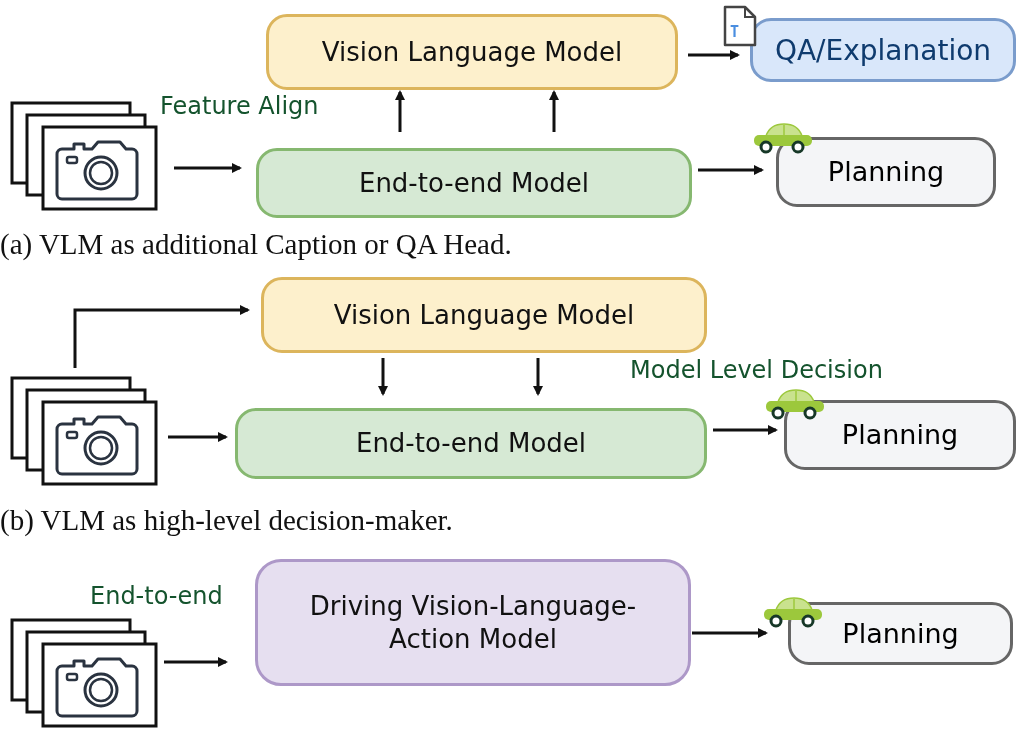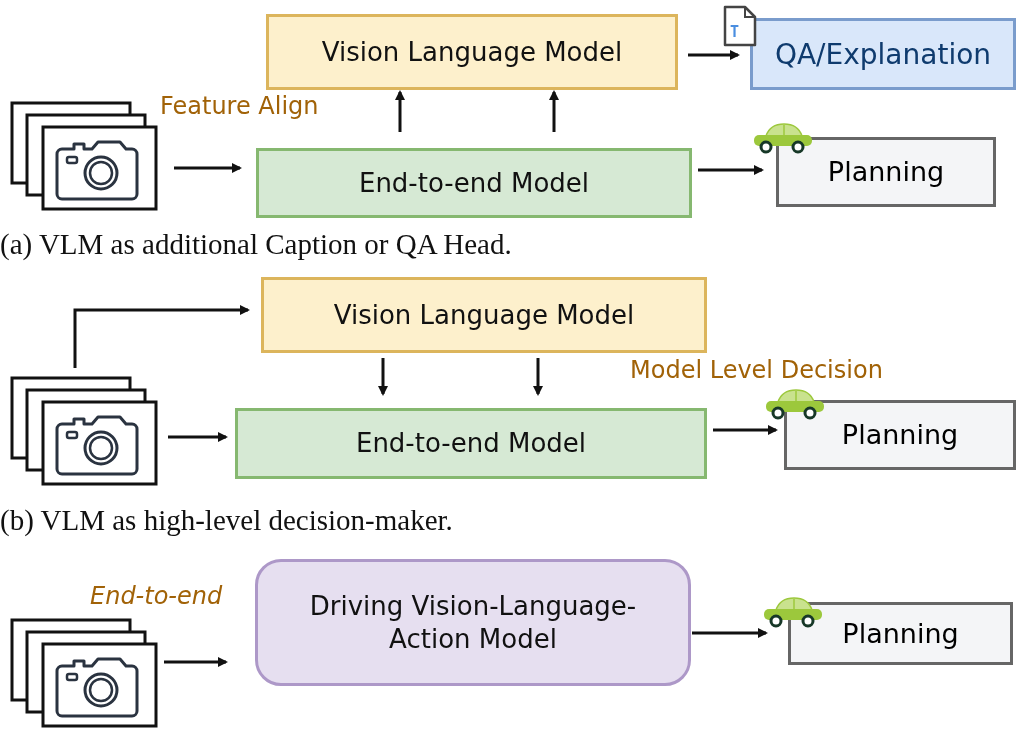--- a/index.html
+++ b/index.html
@@ -1,27 +1,27 @@
 <!DOCTYPE html>
 <html><head>
 <meta charset="utf-8">
 <style>
   html, body { margin: 0; padding: 0; background: #ffffff; }
   body { width: 1024px; height: 736px; position: relative; overflow: hidden;
          font-family: "DejaVu Sans", sans-serif; color: #111; }
   .abs { position: absolute; }
-  .box { position: absolute; box-sizing: border-box; border-radius: 0; border-width: 3px; border-style: solid;
+  .box { position: absolute; box-sizing: border-box; border-radius: 21px; border-width: 3px; border-style: solid;
          display: flex; align-items: center; justify-content: center; text-align: center;
          font-family: "DejaVu Sans", sans-serif; font-size: 26px; color: #111; line-height: 1.25; }
   .vlm { background: #fdf0cc; border-color: #dcb55c; }
   .e2e { background: #d6e9d4; border-color: #86b870; margin-top: 8px; }
   .qa { background: #d9e7fa; border-color: #7a9ccc; color: #0f3b6e; font-size: 28px; }
   .plan { background: #f4f5f7; border-color: #666; color: #000000; font-size: 27px; }
   .dvla { background: #e6dff0; border-color: #ad98c8; border-radius: 26px; font-size: 26px; }
-  .label { position: absolute; font-family: "DejaVu Sans", sans-serif; font-size: 24px; color: #a16207; white-space: nowrap; text-align: right; }
+  .label { position: absolute; font-family: "DejaVu Sans", sans-serif; font-size: 24px; color: #14532d; white-space: nowrap; text-align: right; }
   .caption { position: absolute; left: 0; width: 1024px; 
              font-family: "Liberation Serif", "DejaVu Serif", serif; font-size: 29px; color: #111; }
   svg.overlay { position: absolute; left: 0; top: 0; }
 </style>
 </head>
 <body>
 
 <svg width="0" height="0" style="position:absolute">
   <defs>
     <g id="camstack">
@@ -52,21 +52,21 @@
     </svg>
 
   <div class="box vlm" style="left:266px;top:14px;width:412px;height:76px;">
     <span>Vision Language Model</span>
   </div>
 
   <div class="box e2e" style="left:256px;top:140px;width:436px;height:70px;">
     <span>End-to-end Model</span>
   </div>
 
-  <div class="box qa" style="left:750px;top:18px;width:266px;height:72px;">
+  <div class="box qa" style="left:750px;top:18px;width:266px;height:64px;">
     <span>QA/Explanation</span>
   </div>
 
   <div class="box plan" style="left:776px;top:137px;width:220px;height:70px;">
     <span>Planning</span>
   </div>
 
   <div class="label" style="left:160px;top:92px;">Feature Align</div>
 
   <svg class="abs" width="36" height="44" style="left:722px;top:4px;">
@@ -131,21 +131,21 @@
 
   <div class="box dvla" style="left:255px;top:559px;width:436px;height:127px;flex-direction:column;">
     <span>Driving Vision-Language-</span>
     <span>Action Model</span>
   </div>
 
   <div class="box plan" style="left:788px;top:602px;width:225px;height:63px;">
     <span>Planning</span>
   </div>
 
-  <div class="label" style="left:90px;top:582px;font-style:italic;">End-to-end</div>
+  <div class="label" style="left:90px;top:582px;">End-to-end</div>
 
   <svg class="abs" width="64" height="32" style="left:762px;top:596px;">
       <use href="#car"></use>
     </svg>
 
   <svg class="overlay" width="1024" height="736">
     <line x1="164" y1="662" x2="226" y2="662" stroke="#111" stroke-width="3" marker-end="url(#arrowhead)"></line>
     <line x1="692" y1="633" x2="766" y2="633" stroke="#111" stroke-width="3" marker-end="url(#arrowhead)"></line>
   </svg>
 </div>

